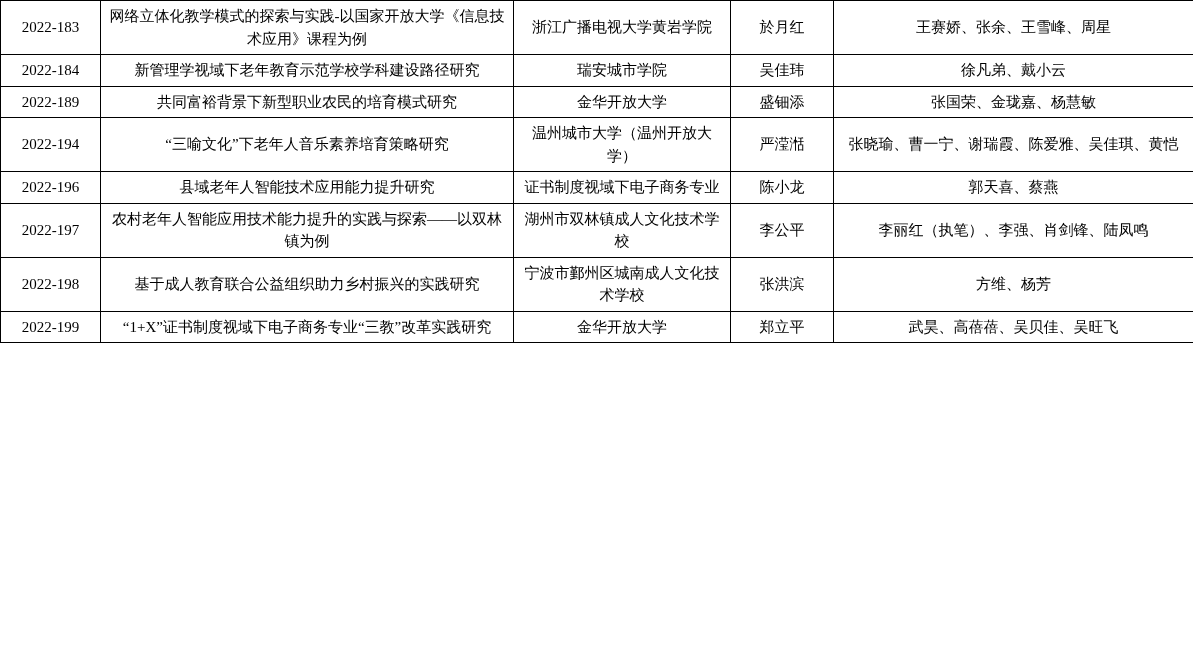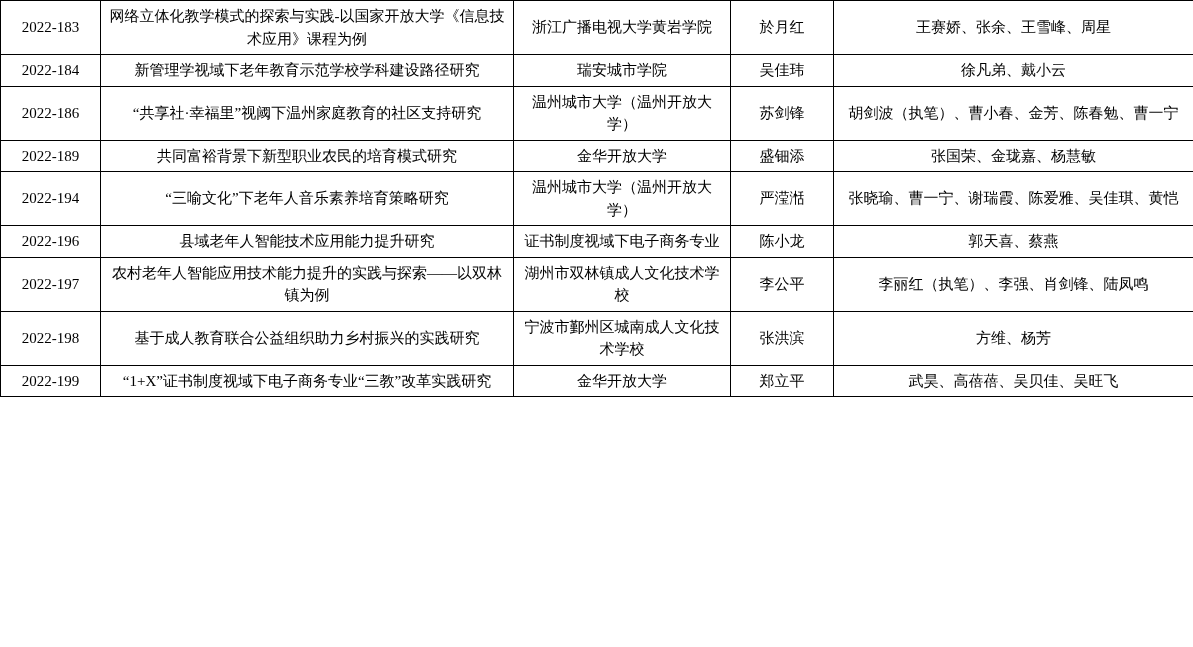--- a/index.html
+++ b/index.html
@@ -80,27 +80,20 @@
         <td class="members">王赛娇、张余、王雪峰、周星</td>
       </tr>
       <tr>
         <td class="code">2022-184</td>
         <td class="title">新管理学视域下老年教育示范学校学科建设路径研究</td>
         <td class="unit">瑞安城市学院</td>
         <td class="leader">吴佳玮</td>
         <td class="members">徐凡弟、戴小云</td>
       </tr>
       <tr>
-        <td class="code">2022-186</td>
-        <td class="title">“共享社·幸福里”视阈下温州家庭教育的社区支持研究</td>
-        <td class="unit">温州城市大学（温州开放大学）</td>
-        <td class="leader">苏剑锋</td>
-        <td class="members">胡剑波（执笔）、曹小春、金芳、陈春勉、曹一宁</td>
-      </tr>
-      <tr>
         <td class="code">2022-189</td>
         <td class="title">共同富裕背景下新型职业农民的培育模式研究</td>
         <td class="unit">金华开放大学</td>
         <td class="leader">盛钿添</td>
         <td class="members">张国荣、金珑嘉、杨慧敏</td>
       </tr>
       <tr>
         <td class="code">2022-194</td>
         <td class="title">“三喻文化”下老年人音乐素养培育策略研究</td>
         <td class="unit">温州城市大学（温州开放大学）</td>

